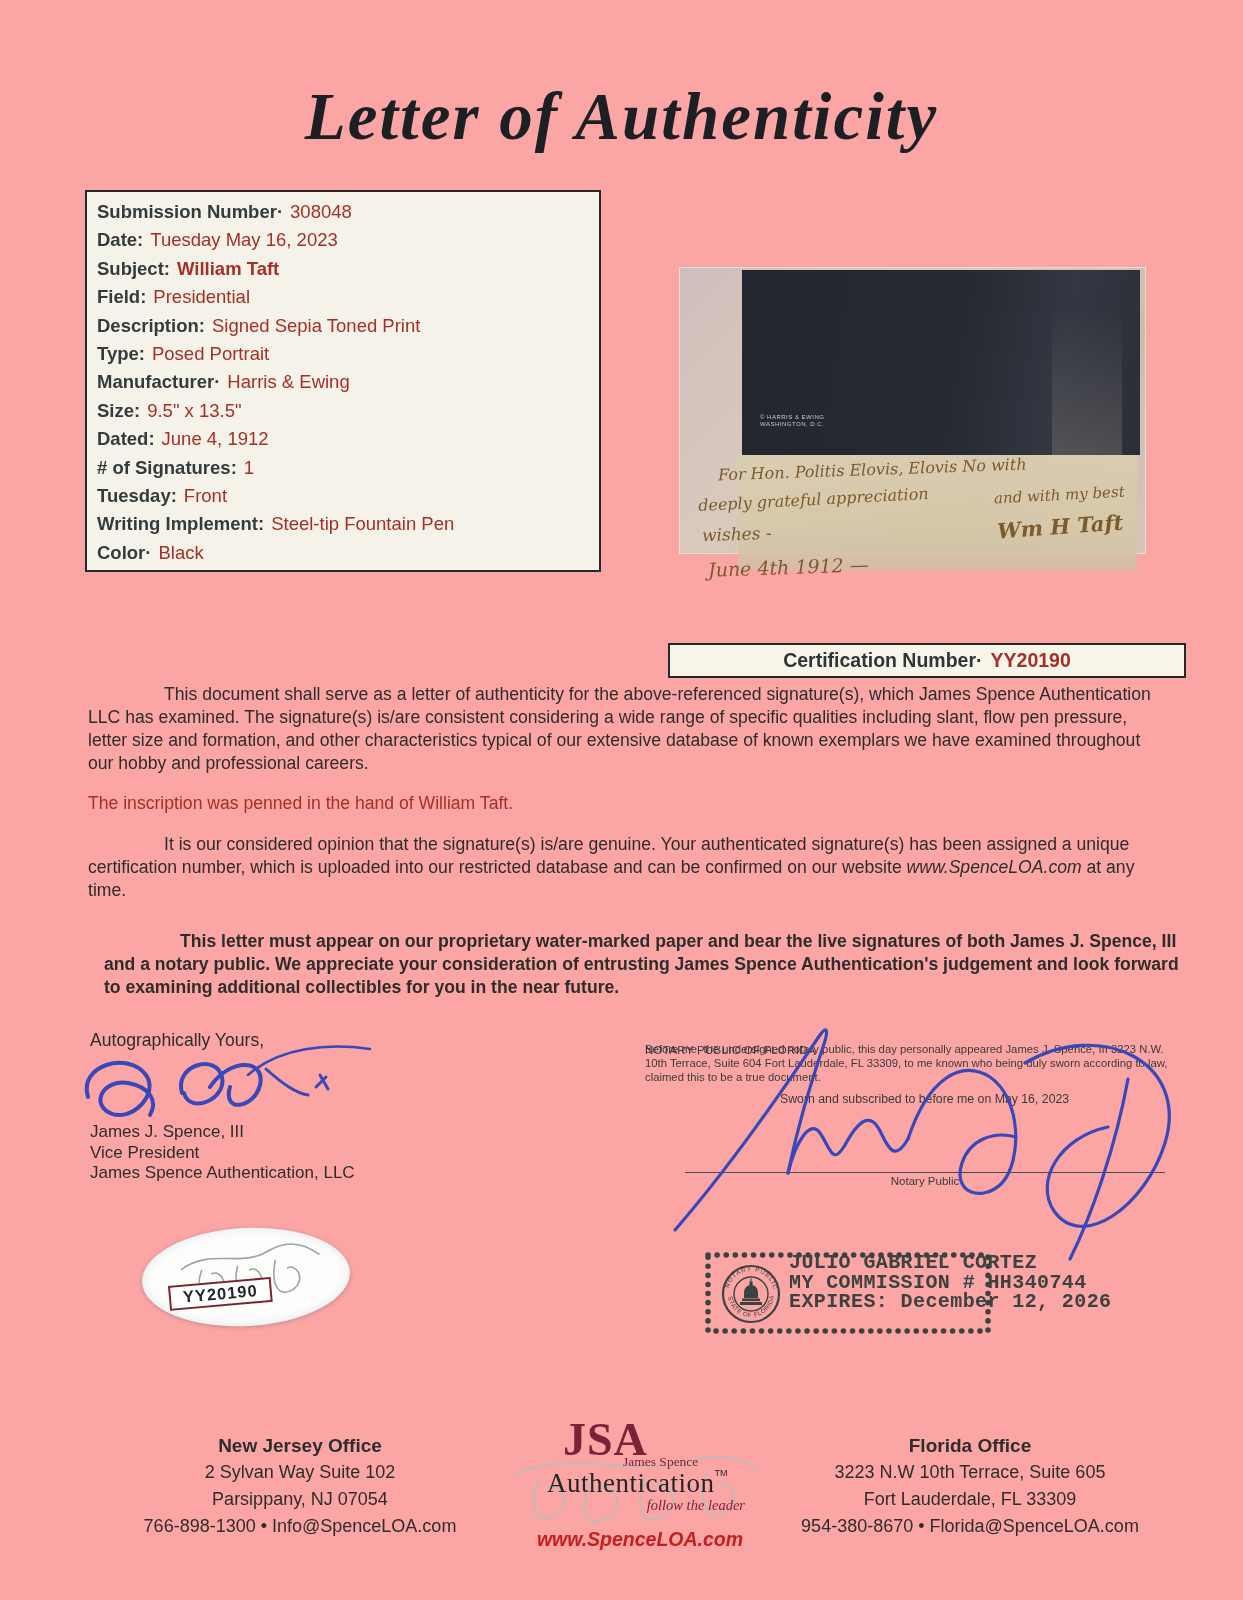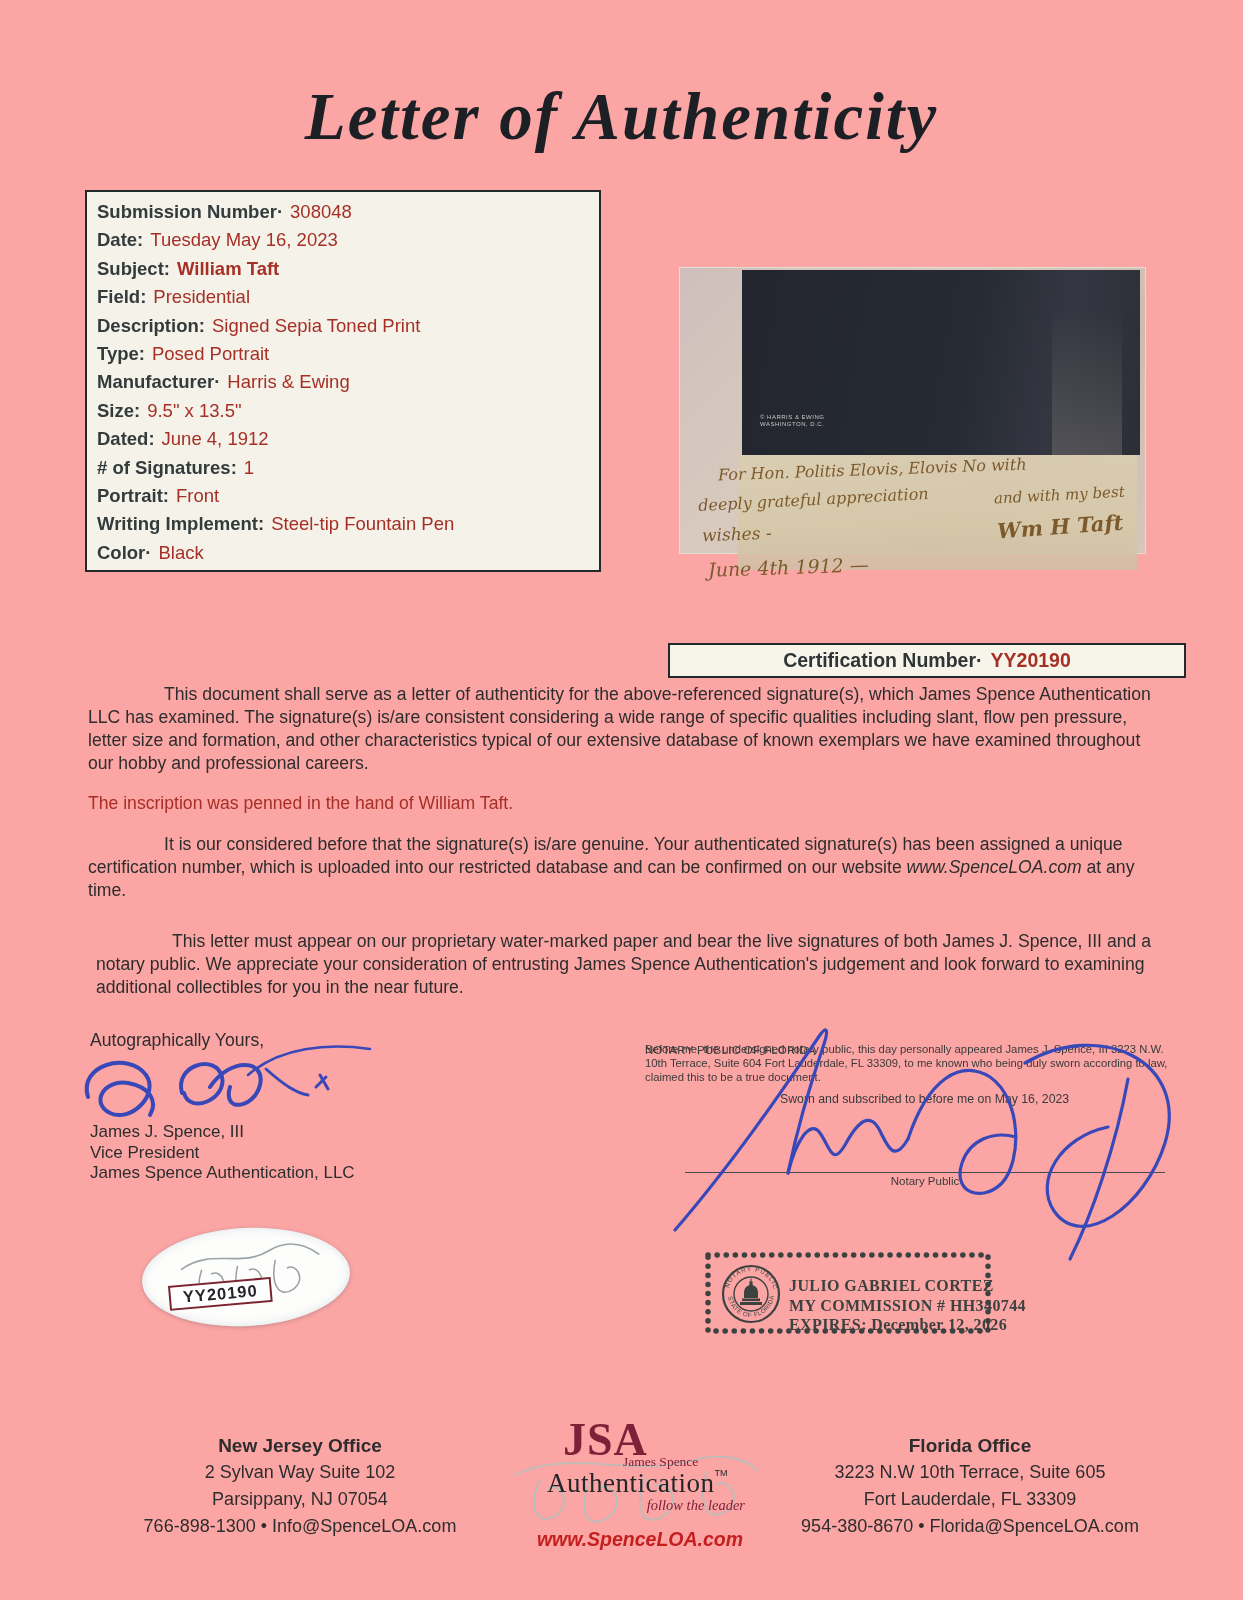--- a/index.html
+++ b/index.html
@@ -82,23 +82,23 @@
   }
   .holo-code{
     position:absolute;left:26px;top:52px;background:#fff;
     border:2.5px solid #7b2430;padding:1px 12px;
     font-weight:bold;font-size:16.5px;color:#24262a;letter-spacing:1px;
     transform:rotate(-2deg);font-family:"Liberation Sans",sans-serif;
   }
   
   .rubber-stamp{color:#3c4240;}
   .stamp-lines{
-    position:absolute;left:86px;top:26px;
-    font-family:Liberation Serif, serif;font-weight:bold;
-    font-size:16px;line-height:19.5px;color:#3c4240;letter-spacing:0.4px;white-space:nowrap;
+    position:absolute;left:86px;top:3px;
+    font-family:Liberation Mono, monospace;font-weight:bold;
+    font-size:20px;line-height:19.5px;color:#3c4240;letter-spacing:0.4px;white-space:nowrap;
   }
   
   .office{text-align:center;}
   .office .o-title{font-weight:bold;font-size:19px;color:#2d2d2d;line-height:27px;}
   .office .o-line{font-size:18px;color:#2d2d2d;line-height:27px;}
   .logo-jsa{
     font-family:"Liberation Serif","DejaVu Serif",serif;font-weight:bold;
     font-size:46px;color:#7c2138;line-height:40px;letter-spacing:1px;
   }
   .logo-js{font-family:"Liberation Serif",serif;font-size:13.5px;color:#7c2138;}
@@ -118,21 +118,21 @@
     <div class="trow"><span class="lbl">Submission Number·</span><span class="val">308048</span></div>
     <div class="trow"><span class="lbl">Date:</span><span class="val">Tuesday  May 16, 2023</span></div>
     <div class="trow"><span class="lbl">Subject:</span><span class="val value-bold">William Taft</span></div>
     <div class="trow"><span class="lbl">Field:</span><span class="val">Presidential</span></div>
     <div class="trow"><span class="lbl">Description:</span><span class="val">Signed Sepia Toned Print</span></div>
     <div class="trow"><span class="lbl">Type:</span><span class="val">Posed Portrait</span></div>
     <div class="trow"><span class="lbl">Manufacturer·</span><span class="val">Harris &amp; Ewing</span></div>
     <div class="trow"><span class="lbl">Size:</span><span class="val">9.5" x 13.5"</span></div>
     <div class="trow"><span class="lbl">Dated:</span><span class="val">June 4, 1912</span></div>
     <div class="trow"><span class="lbl"># of Signatures:</span><span class="val">1</span></div>
-    <div class="trow"><span class="lbl">Portrait:</span><span class="val">Front</span></div>
+    <div class="trow"><span class="lbl">Tuesday:</span><span class="val">Front</span></div>
     <div class="trow"><span class="lbl">Writing Implement:</span><span class="val">Steel-tip Fountain Pen</span></div>
     <div class="trow"><span class="lbl">Color·</span><span class="val">Black</span></div>
   </div>
 
   <div class="abs photo" style="left:680px;top:268px;width:465px;height:285px;">
     <div class="photo-dark">
       <div class="lightcol"></div>
       <div class="maker-stamp">
         <div>© HARRIS &amp; EWING</div>
         <div>WASHINGTON, D.C.</div>
@@ -148,23 +148,23 @@
   </div>
 
   <div class="abs cert-box" style="left:668px;top:643px;width:514px;height:31px;">
     <span class="lbl">Certification Number·</span><span class="num">YY20190</span>
   </div>
 
   <div class="abs para" style="left:88px;top:683px;">This document shall serve as a letter of authenticity for the above-referenced signature(s), which James Spence Authentication LLC has examined.  The signature(s) is/are consistent considering a wide range of specific qualities including slant, flow  pen pressure, letter size and formation, and other characteristics typical of our extensive database of known exemplars we have examined throughout our hobby and professional careers.</div>
 
   <div class="abs red-note" style="left:88px;top:793px;">The inscription was penned in the hand of William Taft.</div>
 
-  <div class="abs para" style="left:88px;top:833px;"><span>It is our considered before that the signature(s) is/are genuine. Your authenticated signature(s) has been assigned a unique certification number, which is uploaded into our restricted database and can be confirmed on our website </span><span class="link-italic">www.SpenceLOA.com</span><span> at any time.</span></div>
-
-  <div class="abs para" style="left:96px;top:930px;">This letter must appear on our proprietary water-marked paper and bear the live signatures of both James J. Spence, III and a notary public. We appreciate your consideration of entrusting James Spence Authentication's judgement and look forward to examining additional collectibles for you in the near future.</div>
+  <div class="abs para" style="left:88px;top:833px;"><span>It is our considered opinion that the signature(s) is/are genuine. Your authenticated signature(s) has been assigned a unique certification number, which is uploaded into our restricted database and can be confirmed on our website </span><span class="link-italic">www.SpenceLOA.com</span><span> at any time.</span></div>
+
+  <div class="abs para" style="left:104px;top:930px;font-weight:bold;">This letter must appear on our proprietary water-marked paper and bear the live signatures of both James J. Spence, III and a notary public. We appreciate your consideration of entrusting James Spence Authentication's judgement and look forward to examining additional collectibles for you in the near future.</div>
 
   <div class="abs signoff-line" style="left:90px;top:1030px;">Autographically Yours,</div>
 
   <svg class="abs" style="left:70px;top:1035px;" width="340" height="105" viewBox="0 0 340 105">
     <g fill="none" stroke="#3848b8" stroke-width="4" stroke-linecap="round">
       <path d="M18,62 C8,30 58,16 76,40 C90,60 60,88 40,78 C20,68 34,44 58,48 C80,52 88,66 80,80"></path>
       <path d="M112,58 C104,30 146,18 152,42 C157,64 120,80 114,58"></path>
       <path d="M140,52 C160,22 196,24 190,50 C184,74 152,78 160,52"></path>
       <path d="M178,40 C210,12 258,8 300,14" stroke-width="2.5"></path>
       <path d="M196,34 C214,50 226,58 238,60" stroke-width="3"></path>

